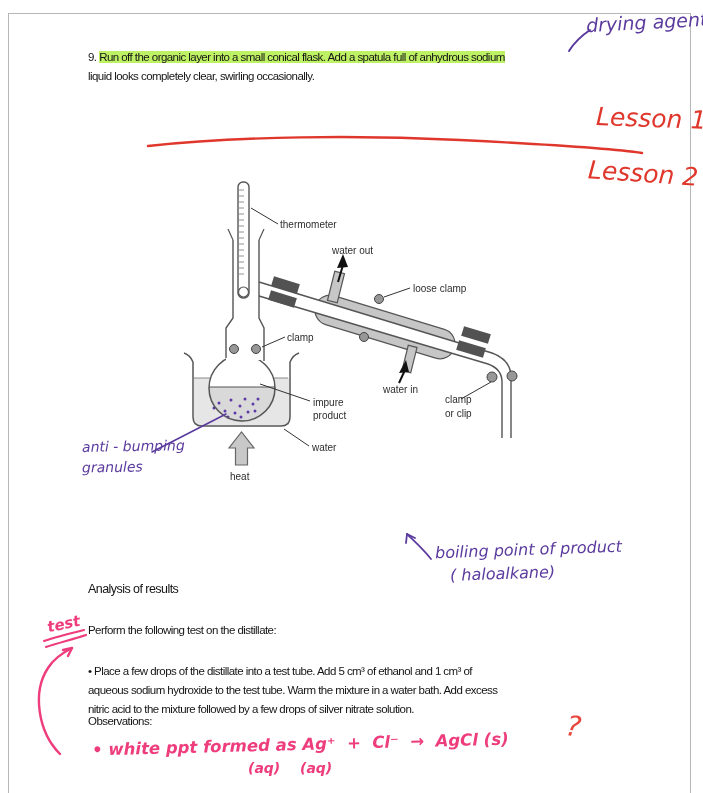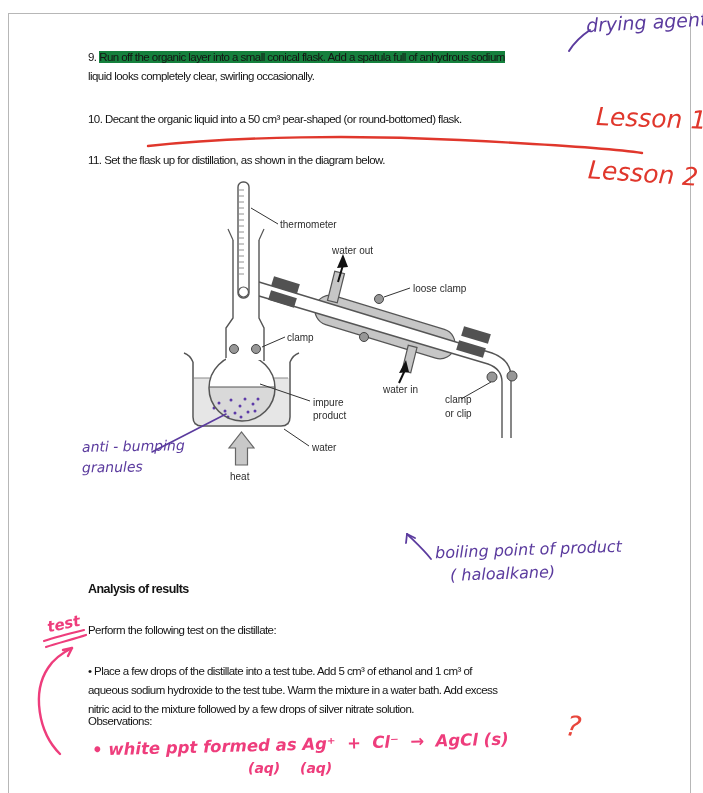--- a/index.html
+++ b/index.html
@@ -2,43 +2,41 @@
 <html><head>
 <meta charset="utf-8">
 <style>
   html,body{margin:0;padding:0;background:#ffffff;}
   #page{position:relative;width:703px;height:793px;background:#ffffff;overflow:hidden;
         font-family:"Liberation Sans",sans-serif;color:#1a1a1a;}
   #border-frame{position:absolute;left:8px;top:13px;width:681px;height:779px;
         border-left:1px solid #b7b7b7;border-top:1px solid #b7b7b7;border-right:1px solid #b7b7b7;}
   .para{position:absolute;left:88px;width:470px;font-size:11.5px;letter-spacing:-0.55px;
         line-height:19px;color:#141414;}
-  .hl{background:#15803d;}
-  .bold{font-weight:bold;font-size:12.5px;}
+  .hl{background:#bef264;}
+  .bold{font-weight:normal;font-size:12.5px;}
   .hw{position:absolute;font-family:"DejaVu Sans",sans-serif;font-style:italic;white-space:pre;}
   .purple{color:#5b3b9e;}
   .red{color:#e0372c;}
   .pink{color:#ee3d7c;}
   svg{position:absolute;}
   svg text{font-family:"Liberation Sans",sans-serif;font-size:10px;fill:#2d2d2d;}
   #ink{left:0;top:0;pointer-events:none;}
 </style>
 </head>
 <body>
 
 <div id="page">
   <div id="border-frame"></div>
 
   <div class="para" style="top:48px">
     <div><span>9. </span><span class="hl">Run off the organic layer into a small conical flask. Add a spatula full of anhydrous sodium</span></div>
     <div>liquid looks completely clear, swirling occasionally.</div>
   </div>
 
-  <div class="para" style="top:110px">10. Decant the organic liquid into a 50 cm³ pear-shaped (or round-bottomed) flask.</div>
-  <div class="para" style="top:151px">11. Set the flask up for distillation, as shown in the diagram below.</div>
   <div class="para bold" style="top:580px">Analysis of results</div>
   <div class="para" style="top:621px">Perform the following test on the distillate:</div>
   <div class="para" style="top:662px">
     <div>• Place a few drops of the distillate into a test tube. Add 5 cm³ of ethanol and 1 cm³ of</div>
     <div>aqueous sodium hydroxide to the test tube. Warm the mixture in a water bath. Add excess</div>
     <div>nitric acid to the mixture followed by a few drops of silver nitrate solution.</div>
   </div>
   <div class="para" style="top:712px">Observations:</div>
 
   <svg style="left:88px;top:170px" width="470" height="320" viewBox="0 0 470 320">

